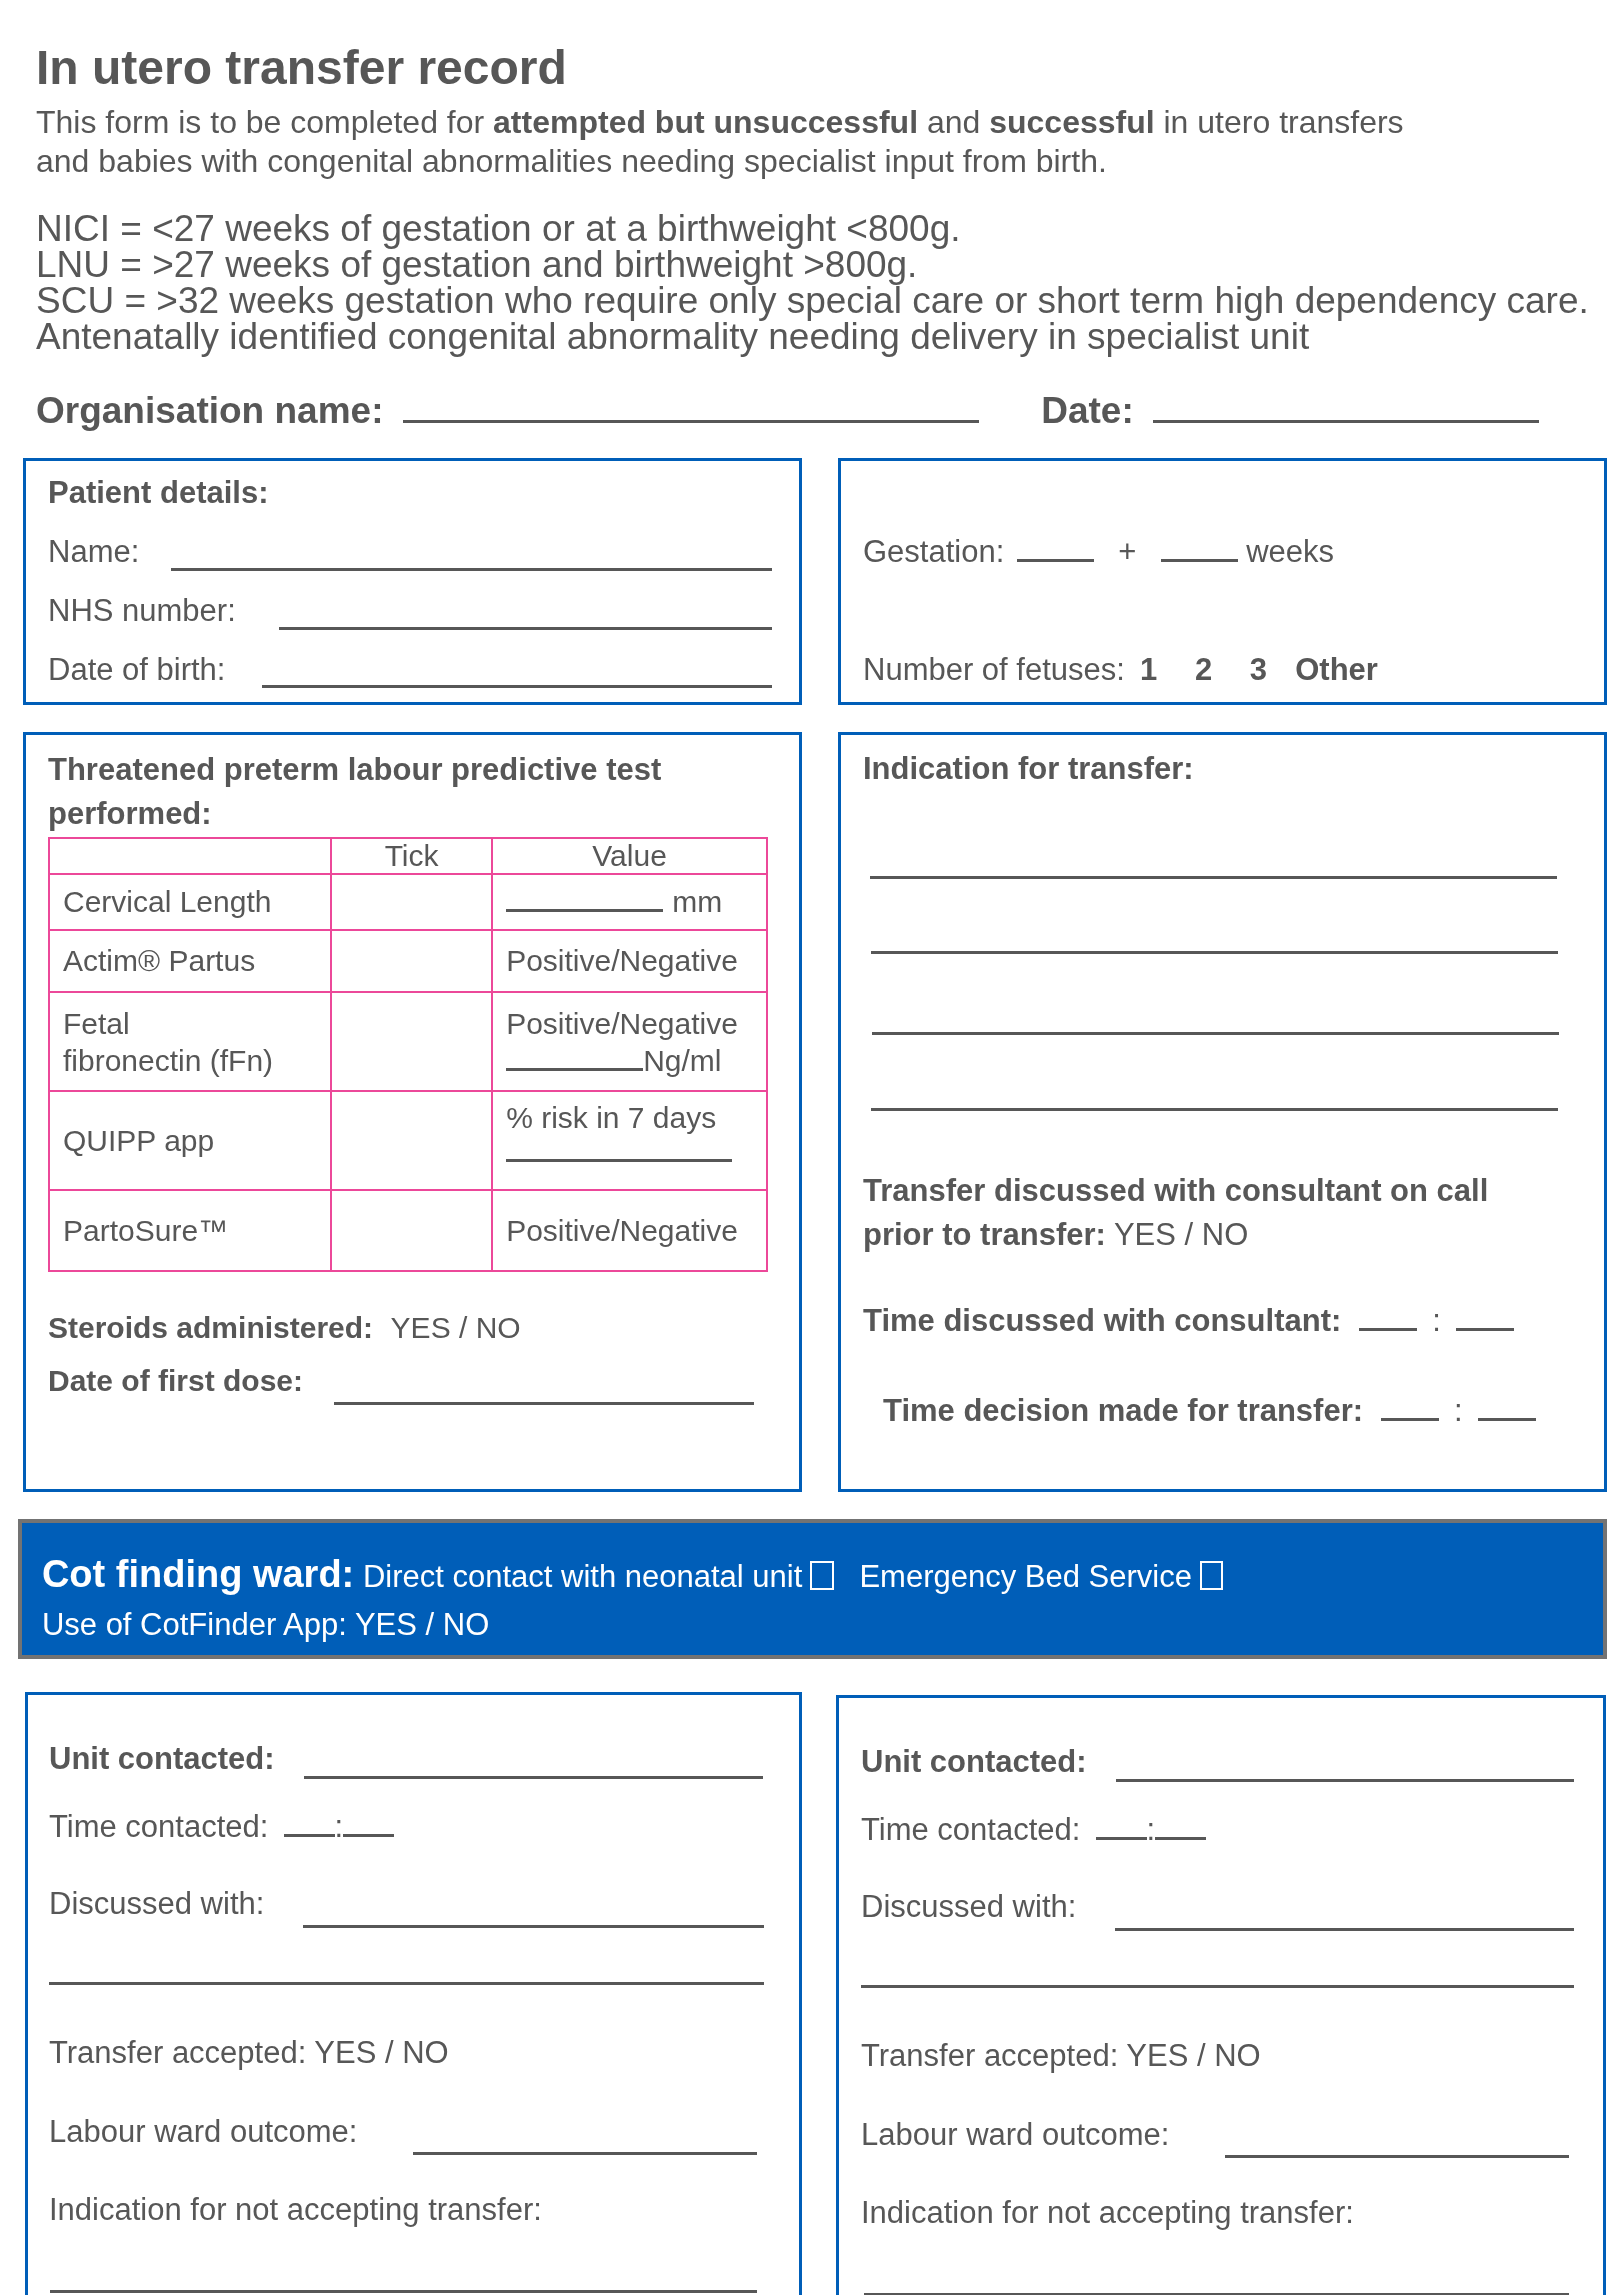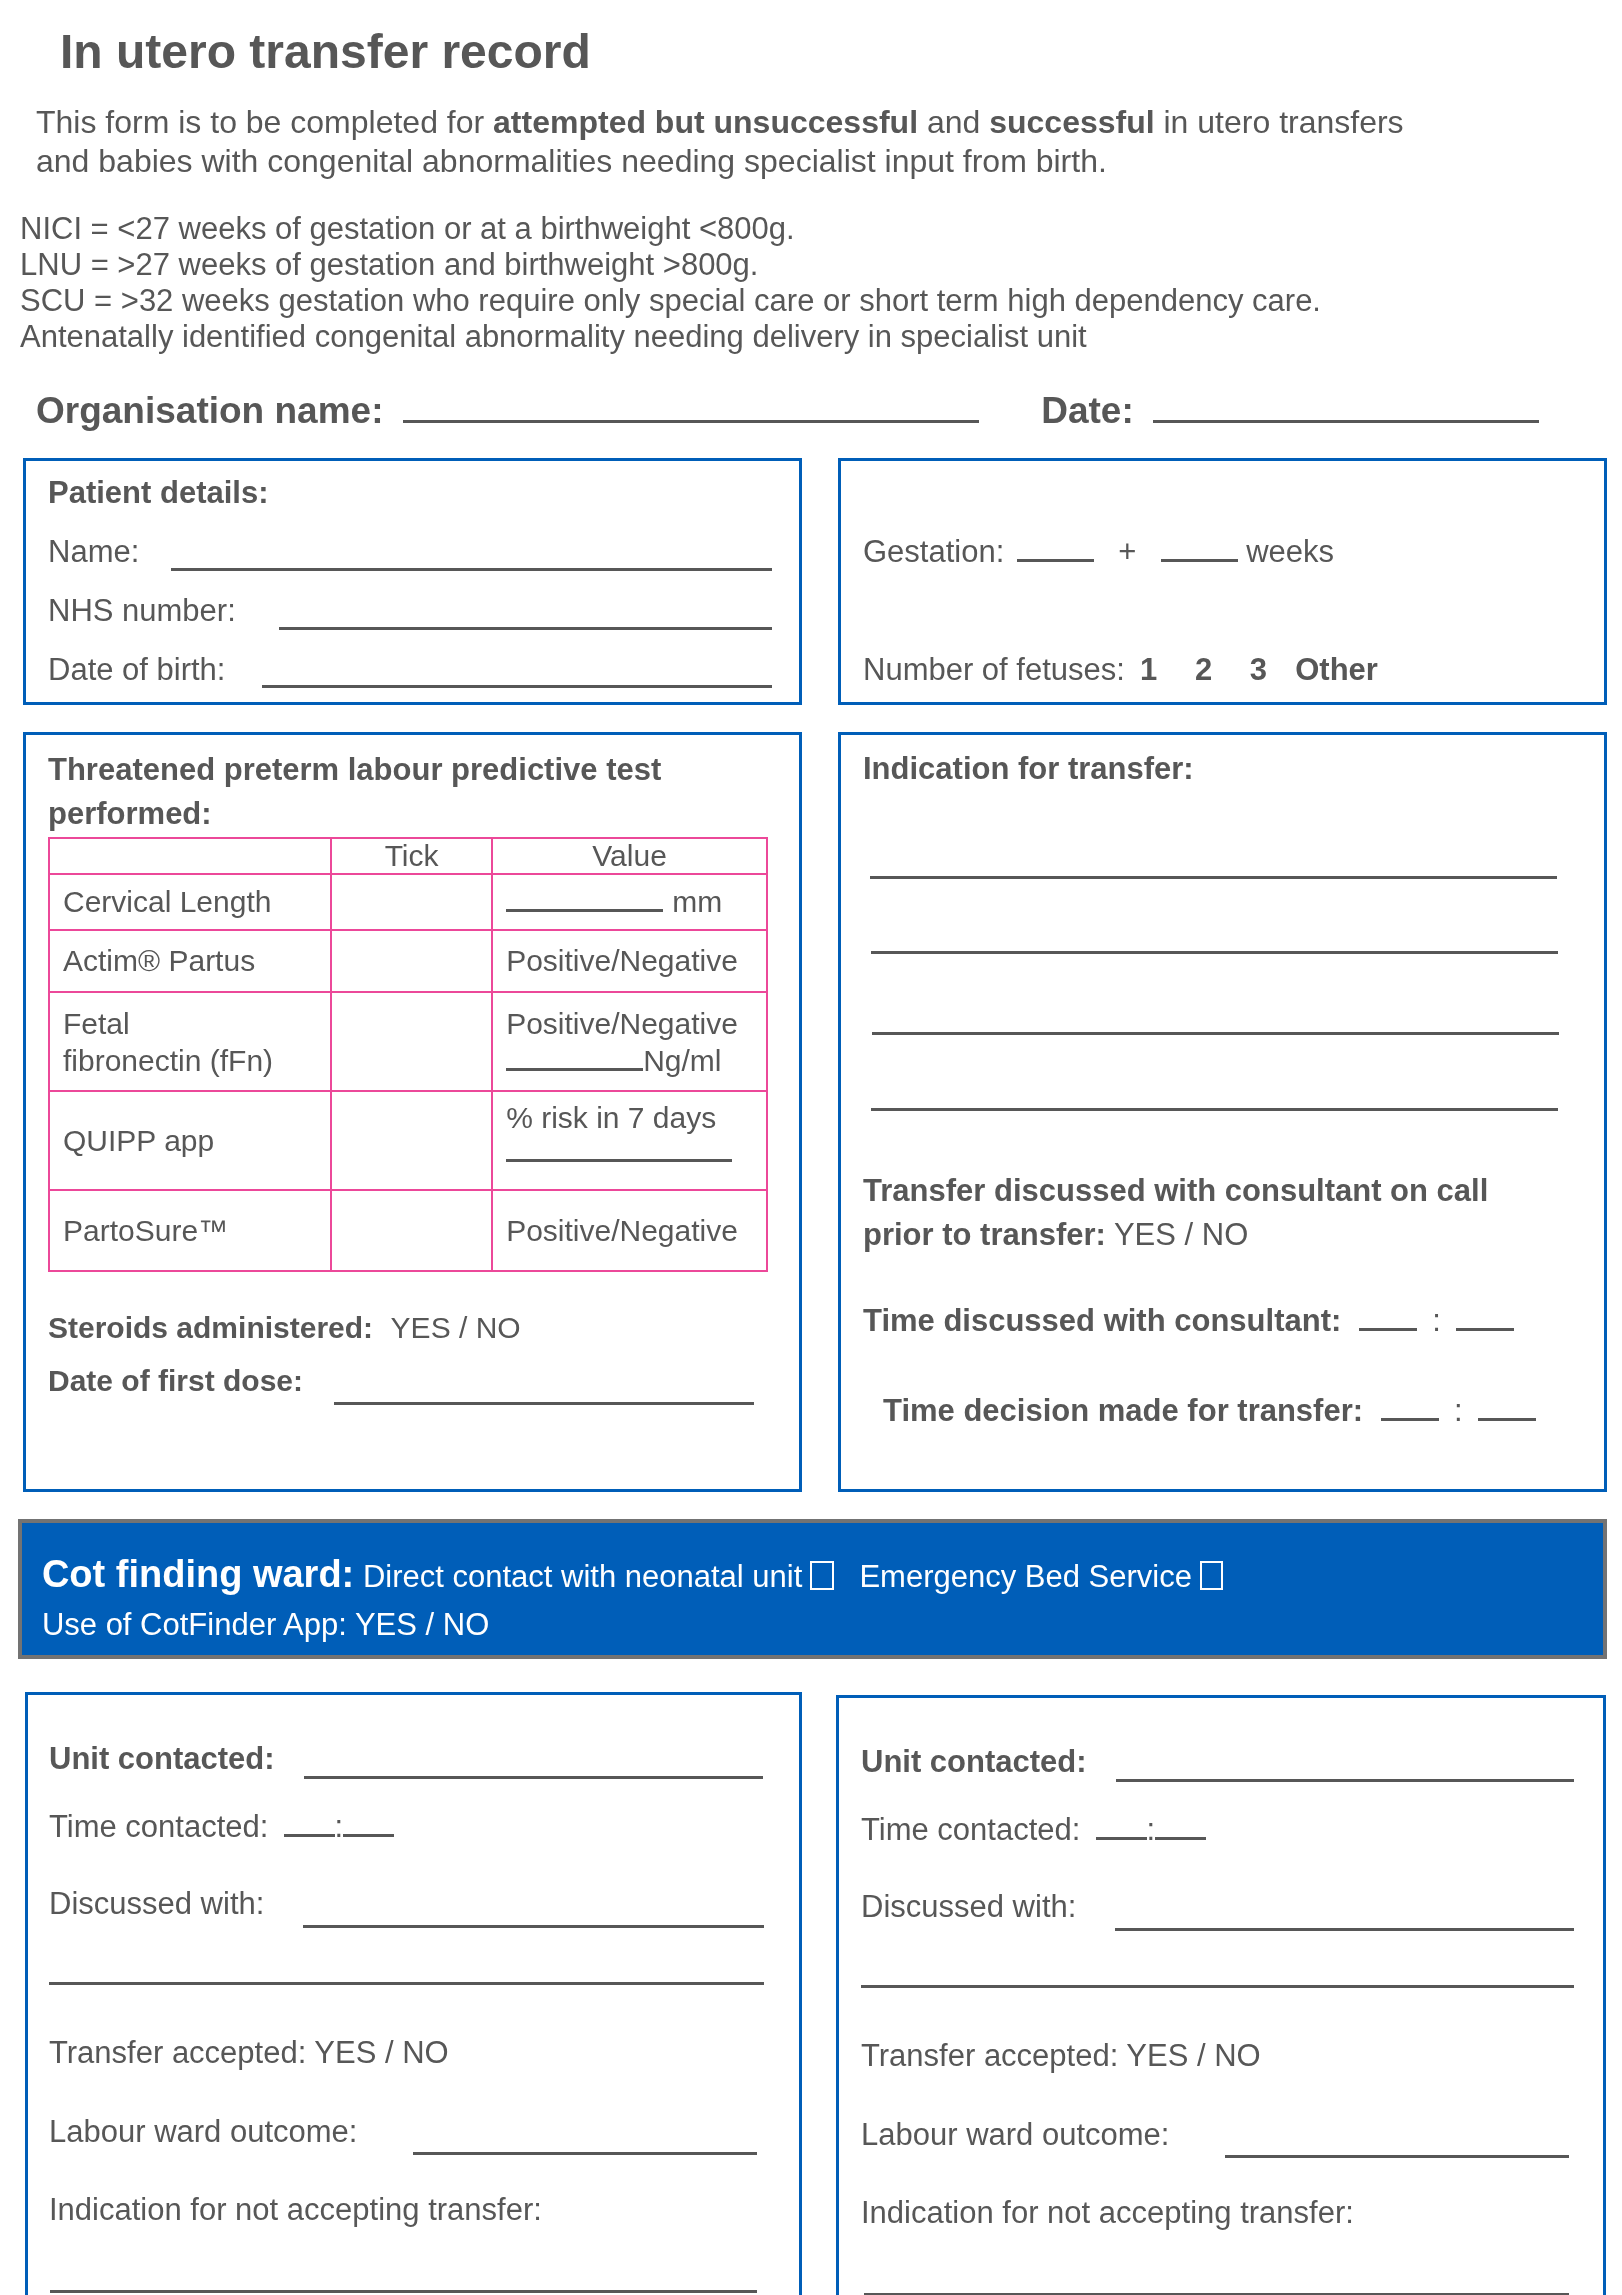--- a/index.html
+++ b/index.html
@@ -1,22 +1,22 @@
 <!DOCTYPE html>
 <html style="font-size:10.5px"><head>
 <meta charset="utf-8">
 <style>
   html, body { margin:0; padding:0; background:#ffffff; }
   body { width:1623px; height:2295px; position:relative; overflow:hidden;
          font-family:"Liberation Sans", sans-serif; color:#575757; }
   .abs { position:absolute; }
-  .title { left:36px; top:28px; font-size:48px; font-weight:bold; line-height:1;margin-left:24px; }
+  .title { left:36px; top:44px; font-size:48px; font-weight:bold; line-height:1; }
   .intro { left:36px; top:103px; font-size:32px; line-height:39px; width:1570px; }
   .intro b { font-weight:bold; }
-  .defs { left:20px; top:211px; font-size:31px; line-height:36px; }
+  .defs { left:36px; top:211px; font-size:37px; line-height:36px; }
   .defs div { white-space:nowrap; }
   .orgrow { left:36px; top:390px; font-size:37px; font-weight:bold; height:46px; width:1570px; }
   .uline { display:inline-block; border-bottom:3.3px solid #575757; vertical-align:baseline; }
   .box { position:absolute; border:3.9px solid #005EB8; box-sizing:border-box; background:#fff; }
   .lbl { position:absolute; font-size:31px; white-space:nowrap; }
   .bold { font-weight:bold; }
   .line { position:absolute; height:0; border-top:3.3px solid #575757; }
   table.tests { position:absolute; border-collapse:collapse; font-size:30px; }
   table.tests td { border:2px solid #ec4899; padding:0 13px; vertical-align:middle; color:#575757; }
   table.tests td.c { text-align:center; }

